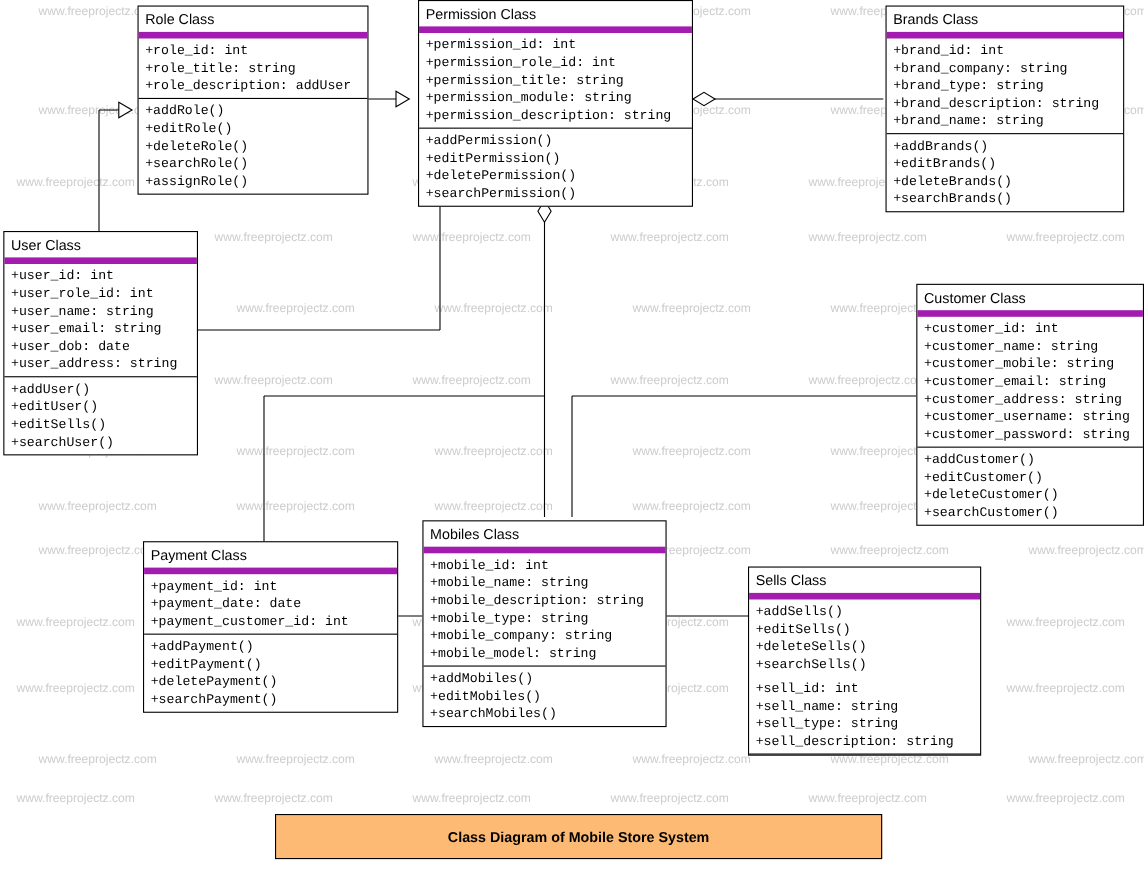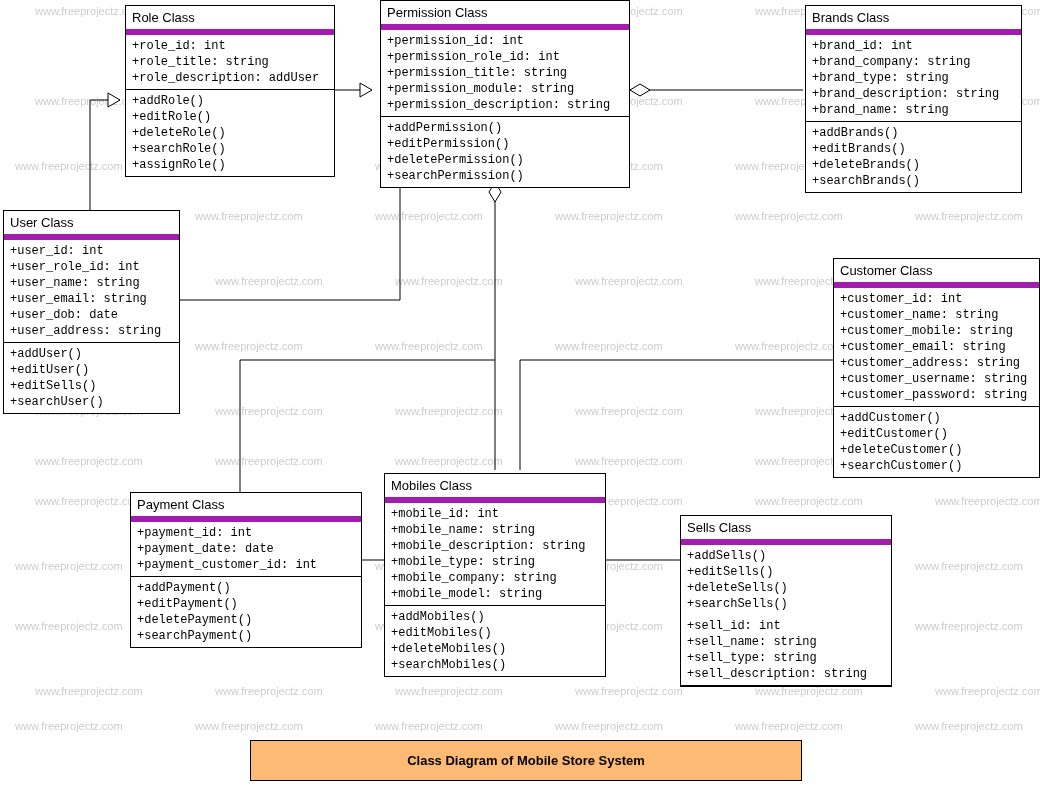--- a/index.html
+++ b/index.html
@@ -282,21 +282,20 @@
       <div>+mobile_id: int</div>
       <div>+mobile_name: string</div>
       <div>+mobile_description: string</div>
       <div>+mobile_type: string</div>
       <div>+mobile_company: string</div>
       <div>+mobile_model: string</div>
     </div>
   <div class="class-section">
       <div>+addMobiles()</div>
       <div>+editMobiles()</div>
-      <div>+deleteMobiles()</div>
       <div>+searchMobiles()</div>
     </div>
 </div>
 
 <div class="class-box" style="left:680px; top:515px; width:210px;">
   <div class="class-title">Sells Class</div>
   <div class="class-section">
       <div>+addSells()</div>
       <div>+editSells()</div>
       <div>+deleteSells()</div>

